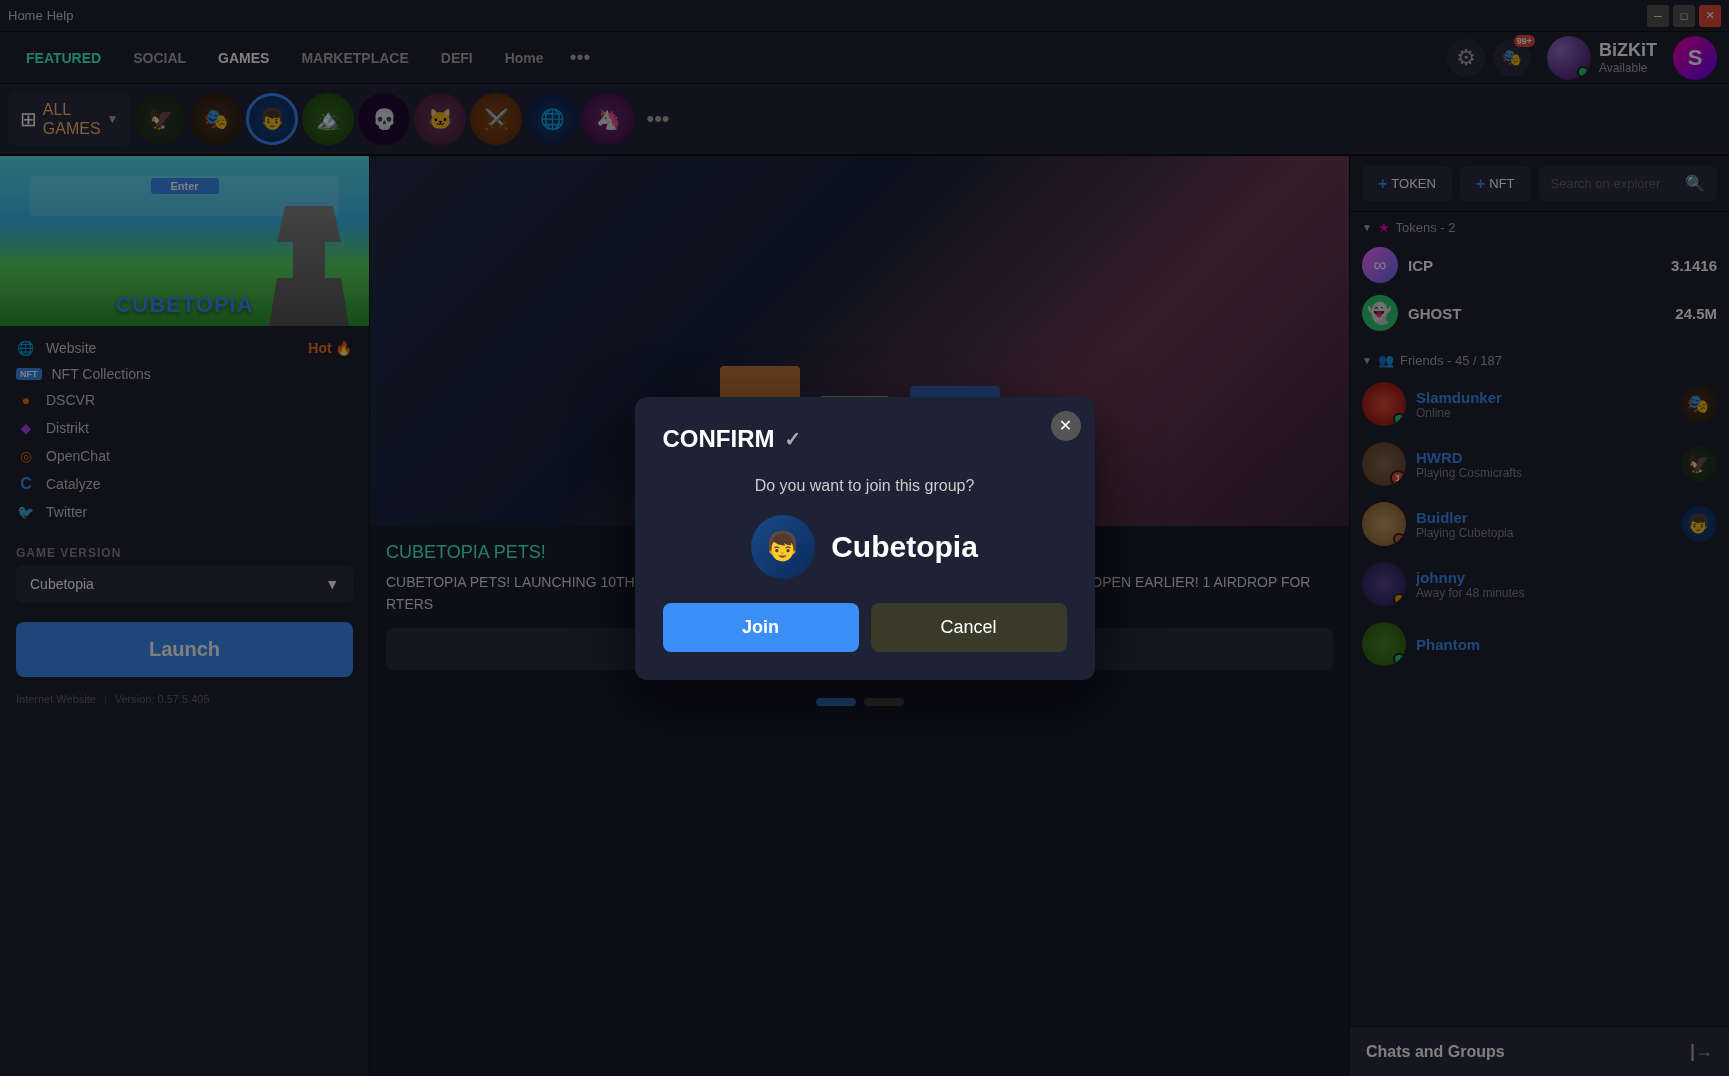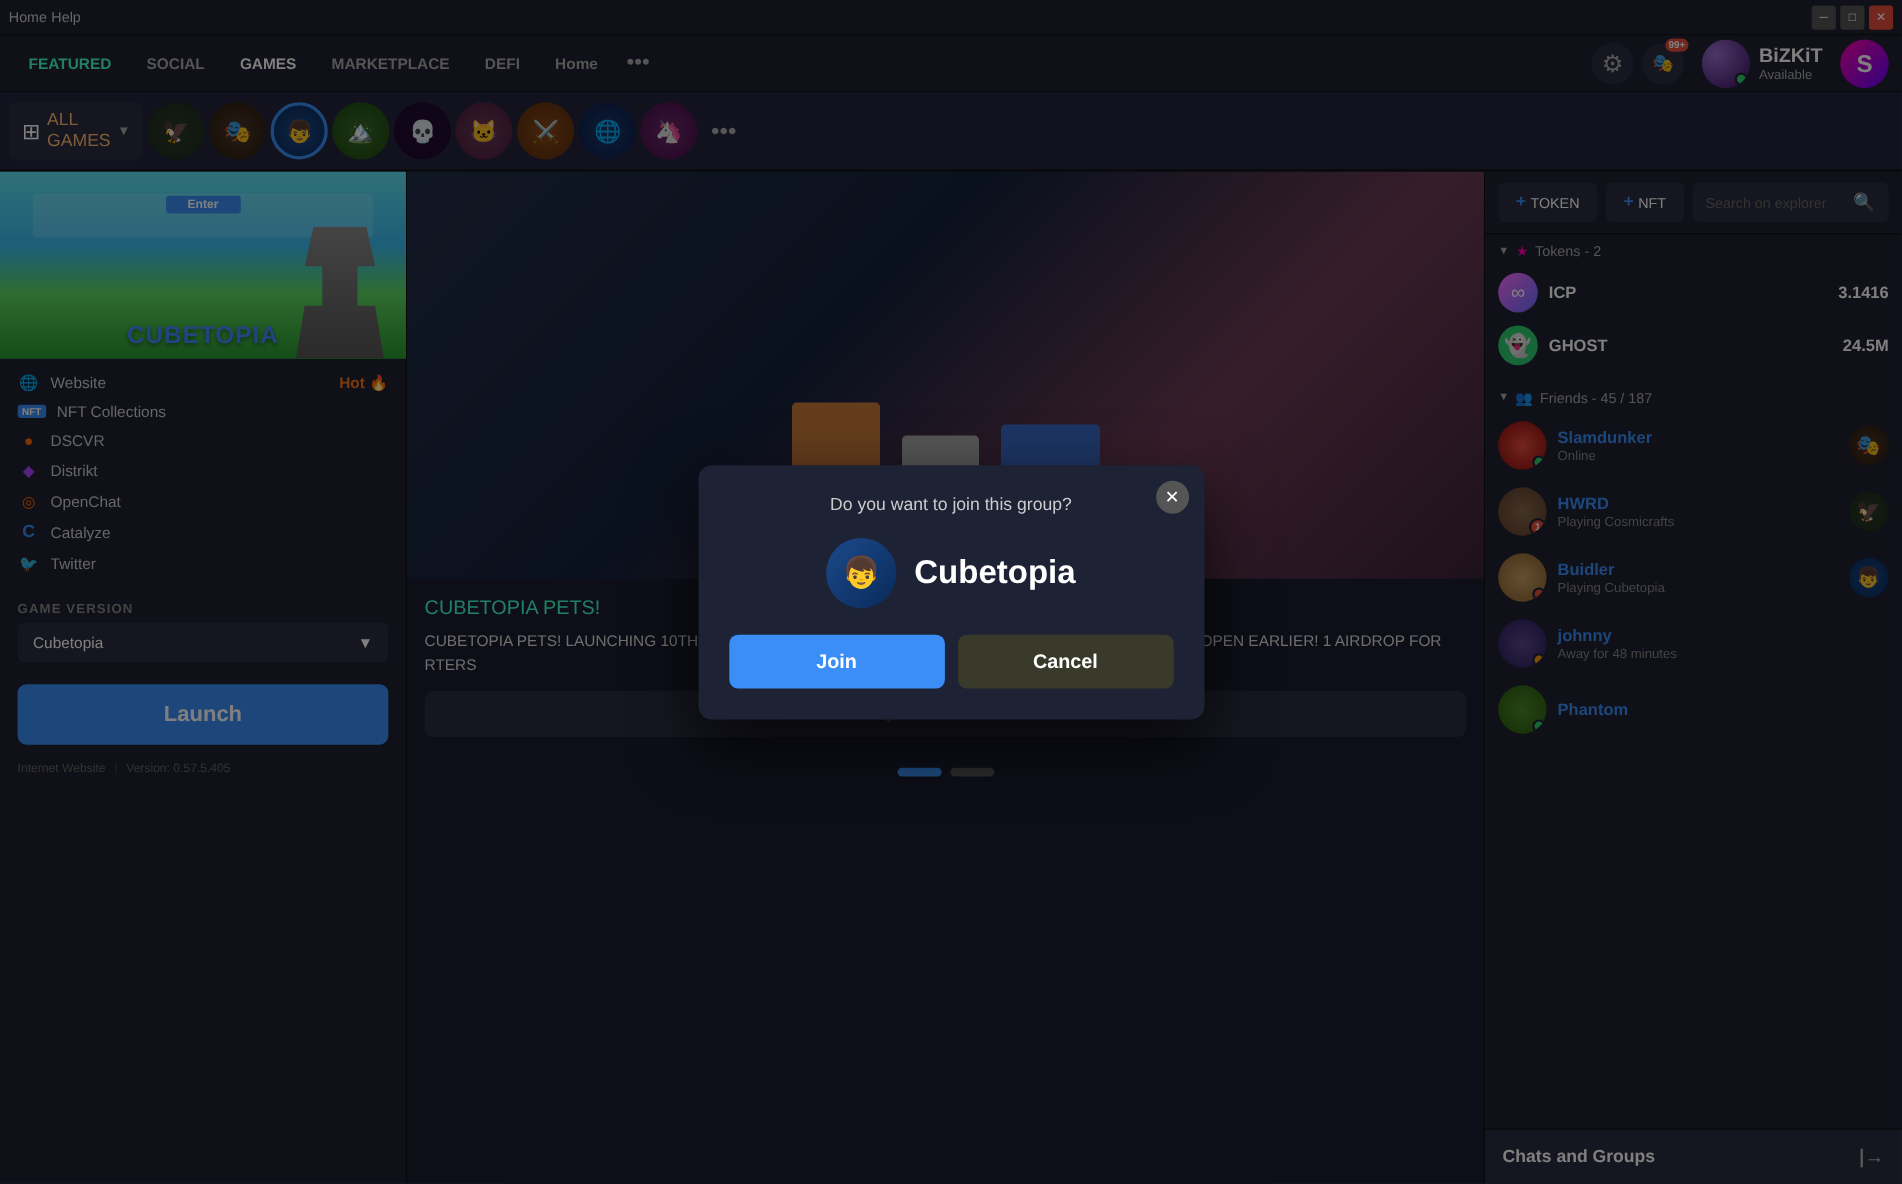--- a/index.html
+++ b/index.html
@@ -498,21 +498,21 @@
       cursor: pointer;
     }
     .btn-cancel {
       flex: 1;
       background: #3a3a2a;
       border: none;
       border-radius: 8px;
       padding: 14px;
       color: #fff;
       font-size: 18px;
-      font-weight: 700;
+      font-weight: 400;
       cursor: pointer;
     }
 
     
     .s-logo {
       width: 44px; height: 44px;
       border-radius: 50%;
       background: linear-gradient(135deg, #f0a, #60f);
       display: flex; align-items: center; justify-content: center;
       font-size: 22px;
@@ -790,20 +790,24 @@
 
     <button class="chats-btn">
       <span>Chats and Groups</span>
       <span class="chats-arrow">|→</span>
     </button>
   </div>
 </div>
 
 <div class="modal-overlay">
   <div class="modal">
+    <div class="modal-title">
+      <span>CONFIRM</span>
+      <span class="modal-check">✓</span>
+    </div>
     <button class="modal-close">✕</button>
     <div class="modal-body">
       <div class="modal-question">Do you want to join this group?</div>
       <div class="modal-game-info">
         <div class="modal-game-avatar">👦</div>
         <div class="modal-game-name">Cubetopia</div>
       </div>
       <div class="modal-btns">
         <button class="btn-join">Join</button>
         <button class="btn-cancel">Cancel</button>

